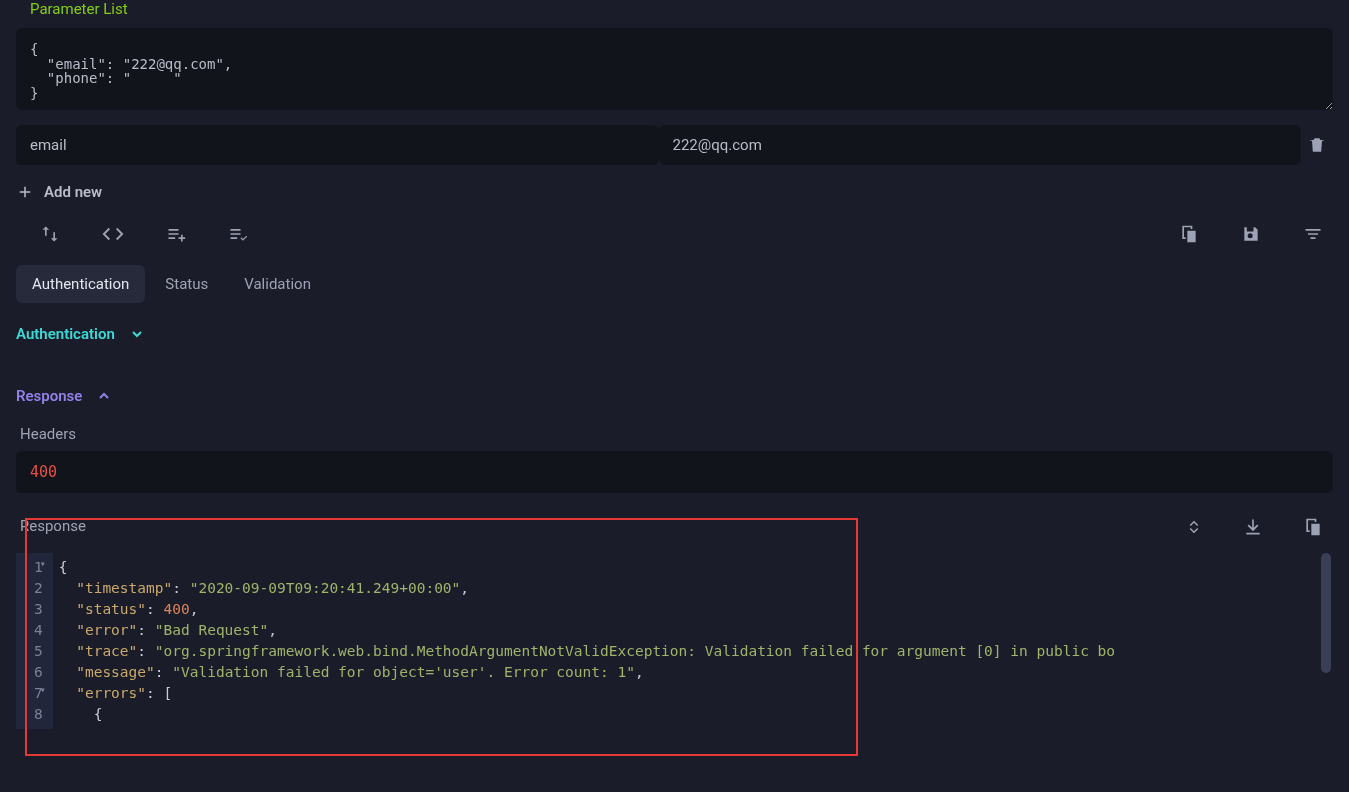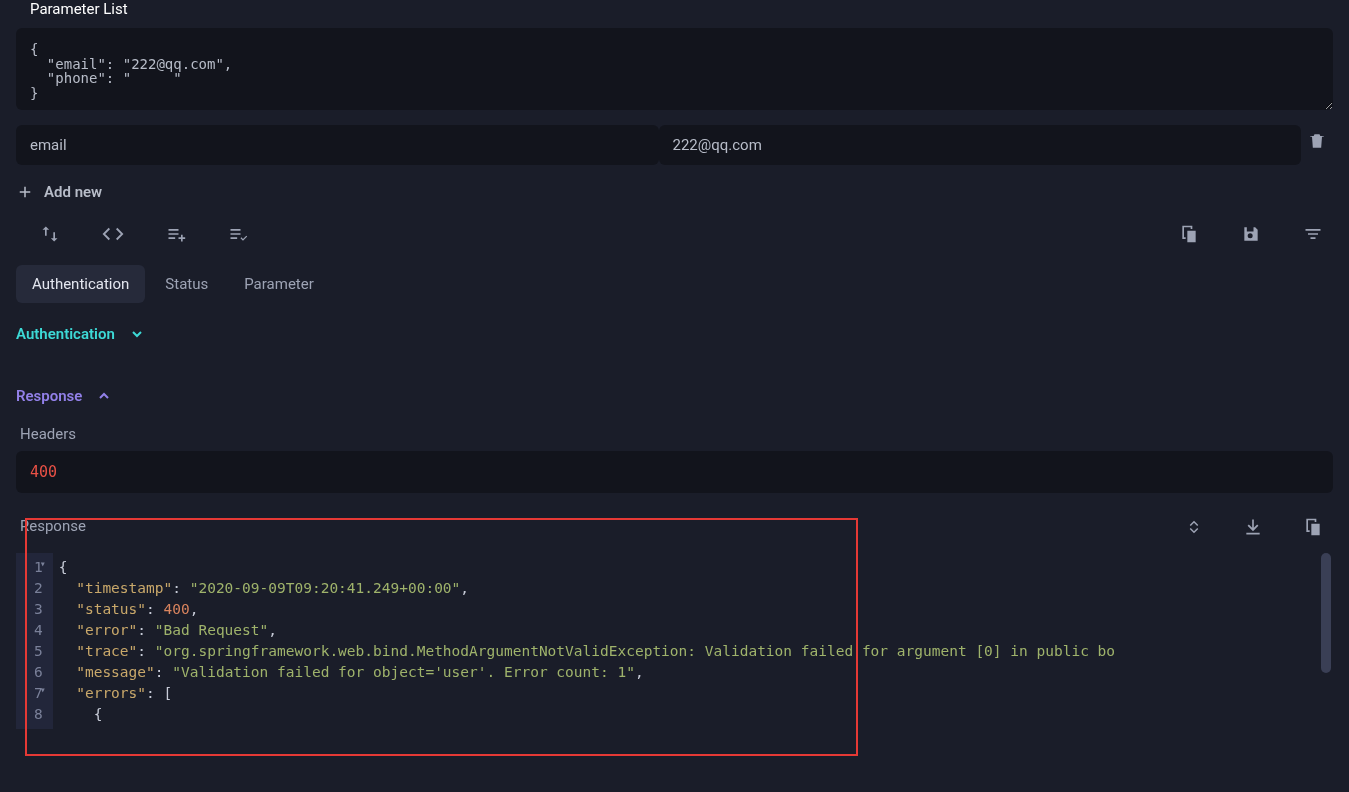--- a/index.html
+++ b/index.html
@@ -9,21 +9,21 @@
   font-family: -apple-system, BlinkMacSystemFont, "Segoe UI", Roboto, sans-serif;
   font-size: 14px;
   width: 1349px;
   height: 792px;
   overflow: hidden;
 }
 .main-panel {
   padding: 0 16px;
 }
 .section-label {
-  color: #ffffff;
+  color: #84cc16;
   font-size: 15px;
   margin-bottom: 10px;
   padding: 0 14px;
 }
 .json-textarea {
   background: #12141c;
   border: none;
   border-radius: 6px;
   color: #b8bdc9;
   font-family: "Consolas", "Monaco", monospace;
@@ -31,21 +31,21 @@
   padding: 14px;
   width: 100%;
   min-height: 82px;
   resize: vertical;
   margin-bottom: 12px;
   line-height: 1.05;
 }
 .param-row {
   display: flex;
   margin-bottom: 10px;
-  align-items: flex-start;
+  align-items: center;
 }
 .param-key, .param-value {
   background: #12141c;
   border: none;
   border-radius: 6px;
   color: #b8bdc9;
   font-size: 15px;
   padding: 11px 14px;
   flex: 1;
 }
@@ -259,21 +259,21 @@
         <svg width="20" height="20" viewBox="0 0 24 24" fill="currentColor">
             <path d="M3 6h18v2H3zm3 5h12v2H6zm3 5h6v2H9z"></path>
           </svg>
       </span>
     </div>
   </div>
 
   <div class="tabs">
     <div class="tab active">Authentication</div>
     <div class="tab">Status</div>
-    <div class="tab">Parameter</div>
+    <div class="tab">Validation</div>
   </div>
 
   <div class="section-header auth">
     <span class="section-title">Authentication</span>
     <span class="chevron-icon">
       <svg width="16" height="16" viewBox="0 0 24 24" fill="none" stroke="currentColor" stroke-width="3">
           <path d="M6 9l6 6 6-6"></path>
         </svg>
     </span>
   </div>

